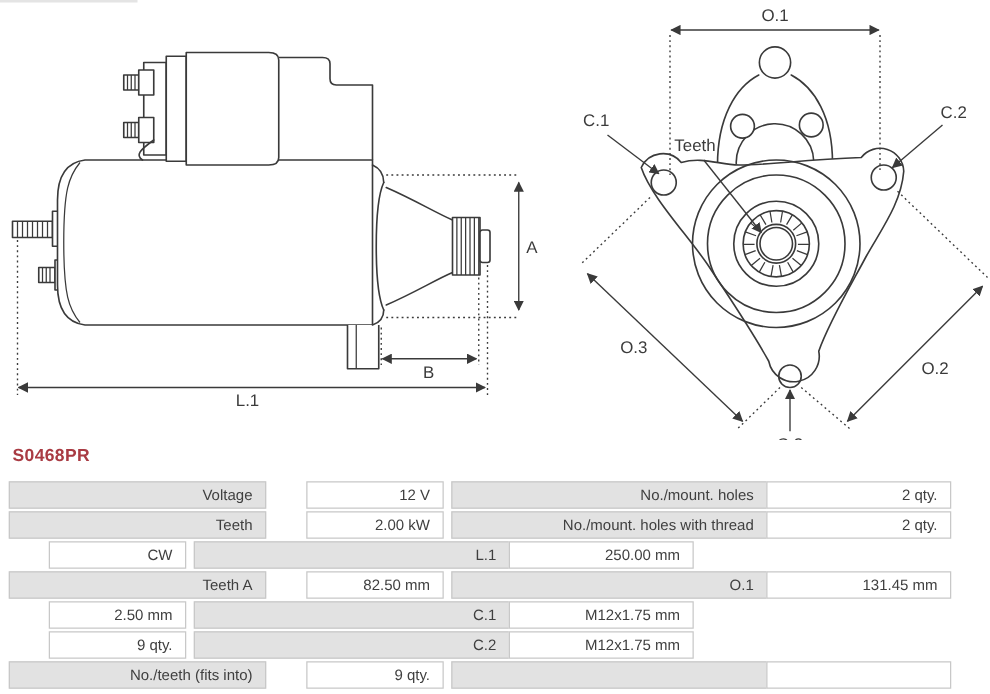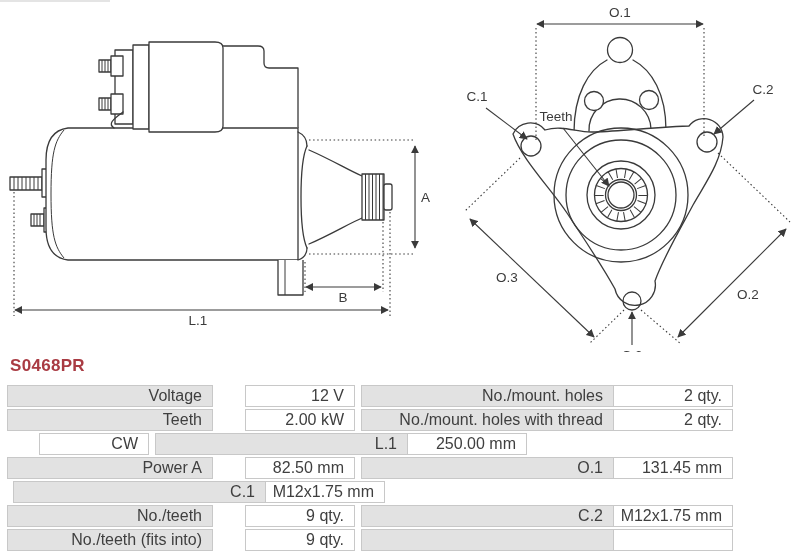--- a/index.html
+++ b/index.html
@@ -16,37 +16,37 @@
   }
   .artifact{position:absolute;left:0;top:0;width:110px;height:2px;background:#e4e4e4;}
   svg.drawing{position:absolute;left:0;top:0;display:block;}
   .ln{stroke:var(--line);fill:none;stroke-width:1.3;stroke-linejoin:round;stroke-linecap:round;}
   .lnf{stroke:var(--line);fill:#ffffff;stroke-width:1.3;stroke-linejoin:round;}
   .thin{stroke:var(--line);fill:none;stroke-width:1;}
   .dim{stroke:var(--line);fill:none;stroke-width:1.1;}
   .dot{stroke:var(--line);fill:none;stroke-width:1.1;stroke-dasharray:1.5 2.6;}
   .dlabel{font-family:"Liberation Sans",sans-serif;font-size:13.5px;fill:#3b3b3b;}
   .part-number{
-    position:absolute;left:10px;top:356px;font-size:17px;font-weight:600;
+    position:absolute;left:10px;top:356px;font-size:14px;font-weight:600;
     color:var(--part-number-red);letter-spacing:0.3px;
   }
   .spec-table{position:absolute;left:7px;top:385px;width:781px;display:flex;flex-direction:column;gap:2px;}
   .row{display:flex;height:22px;}
   .cell{
     box-sizing:border-box;border:1px solid var(--table-border);
-    font-size:16px;color:var(--table-text);
+    font-size:12px;color:var(--table-text);
     display:flex;align-items:center;justify-content:flex-end;
     padding-right:10px;white-space:nowrap;overflow:hidden;
   }
   .lbl{background:var(--table-label-bg);}
   .val{background:#ffffff;margin-left:-1px;}
   .c1{width:206px;}
   .c2{width:110px;margin-left:32px;}
   .c3{width:253px;margin-left:6px;}
-  .c4{width:120px;}
+  .c4{width:148px;}
 </style>
 </head>
 <body>
 
 <div class="artifact"></div>
 
 <svg class="drawing" width="792" height="352" viewBox="0 0 792 352">
   <defs>
     <marker id="ah" viewBox="0 0 10 10" refX="9" refY="5" markerWidth="7.5" markerHeight="7.5" orient="auto-start-reverse">
       <path d="M0,0 L10,5 L0,10 Z" fill="#3a3a3a"></path>
@@ -193,31 +193,31 @@
     <div class="cell val c2">2.00 kW</div>
     <div class="cell lbl c3">No./mount. holes with thread</div>
     <div class="cell val c4">2 qty.</div>
   </div>
   <div class="row">
     <div class="cell val c2">CW</div>
     <div class="cell lbl c3">L.1</div>
     <div class="cell val c4">250.00 mm</div>
   </div>
   <div class="row">
-    <div class="cell lbl c1">Power A</div>
+    <div class="cell lbl c1">Teeth A</div>
     <div class="cell val c2">82.50 mm</div>
     <div class="cell lbl c3">O.1</div>
     <div class="cell val c4">131.45 mm</div>
   </div>
   <div class="row">
+    <div class="cell val c2">2.50 mm</div>
     <div class="cell lbl c3">C.1</div>
     <div class="cell val c4">M12x1.75 mm</div>
   </div>
   <div class="row">
-    <div class="cell lbl c1">No./teeth</div>
     <div class="cell val c2">9 qty.</div>
     <div class="cell lbl c3">C.2</div>
     <div class="cell val c4">M12x1.75 mm</div>
   </div>
   <div class="row">
     <div class="cell lbl c1">No./teeth (fits into)</div>
     <div class="cell val c2">9 qty.</div>
     <div class="cell lbl c3"></div>
     <div class="cell val c4"></div>
   </div>

